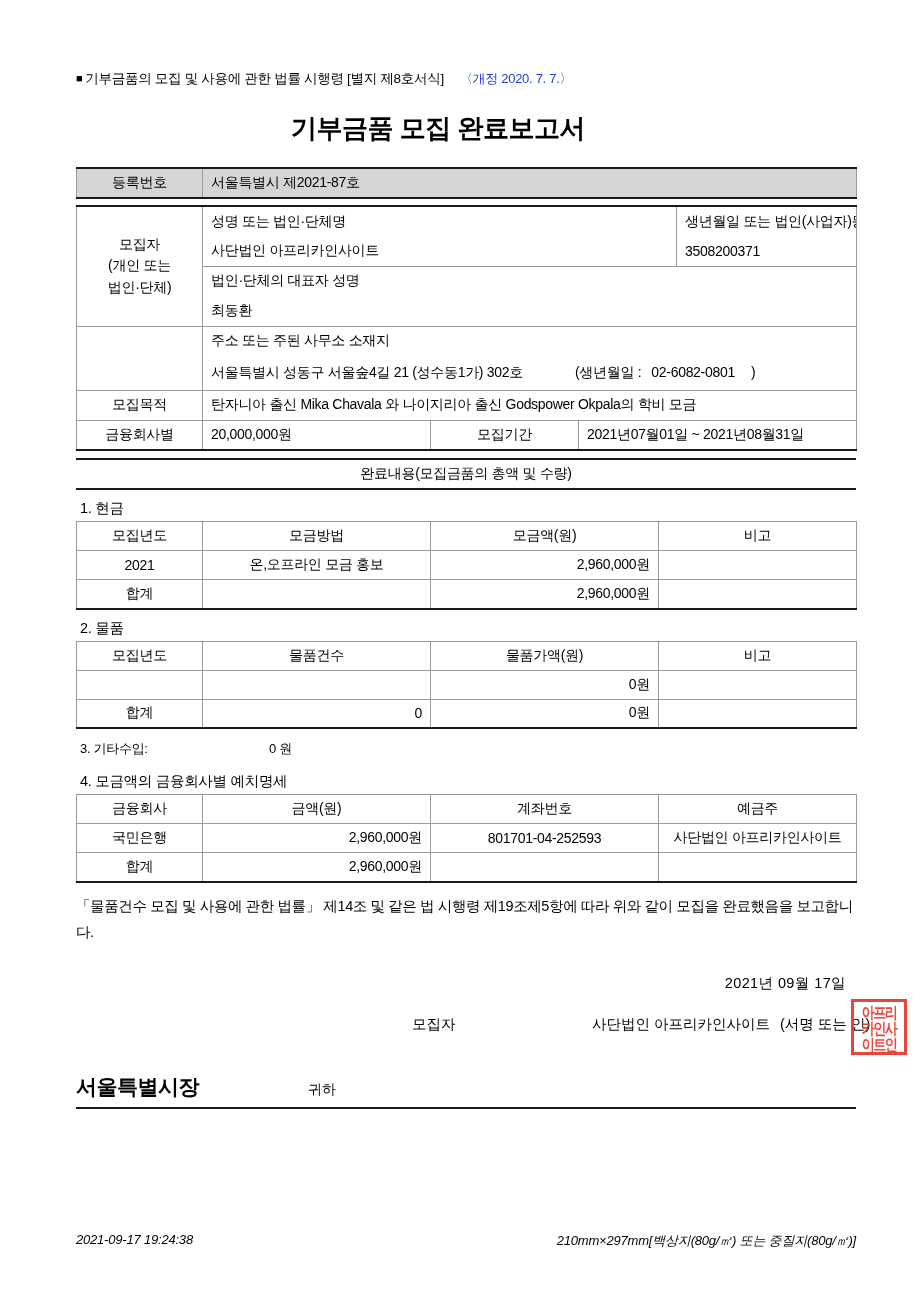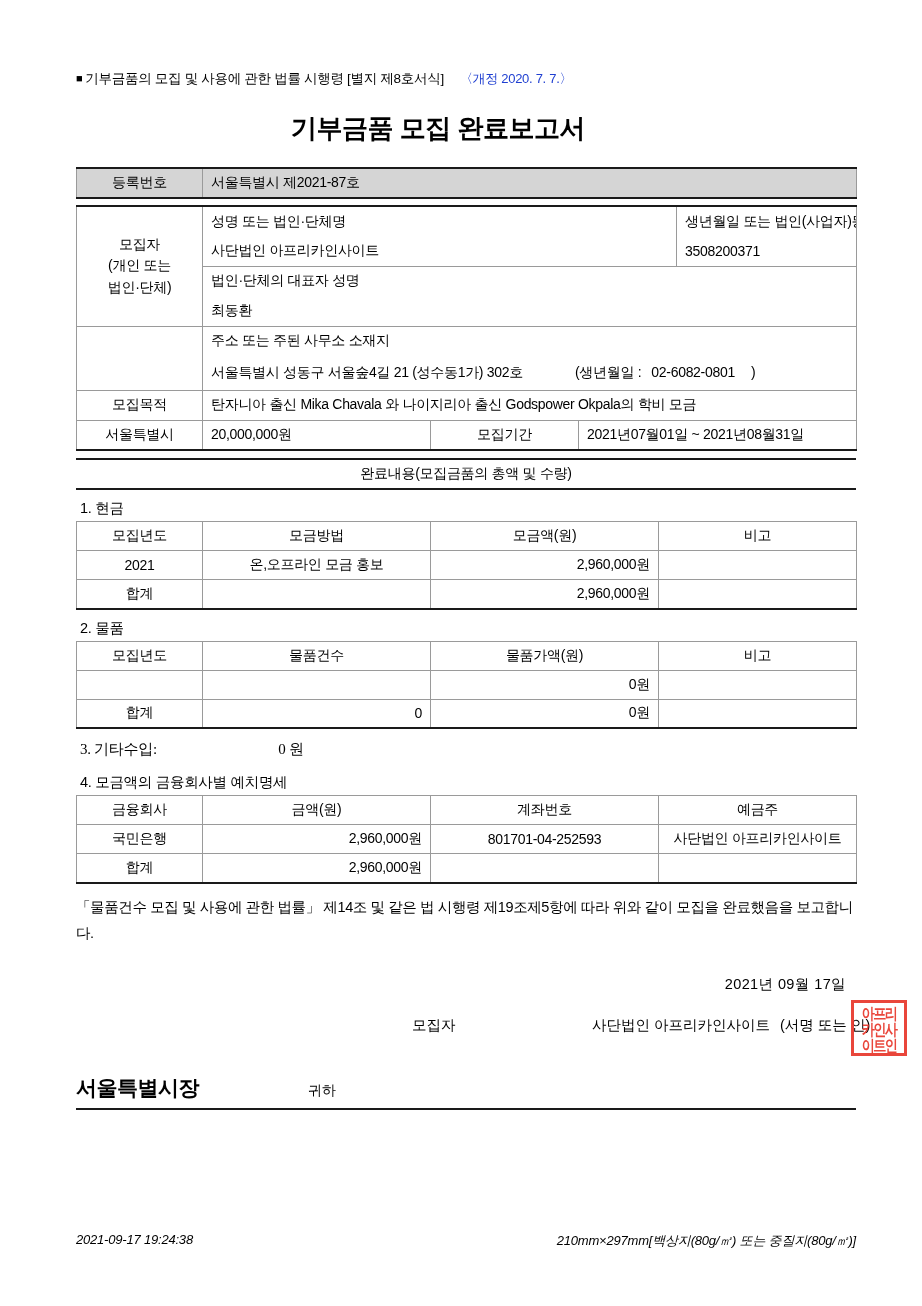--- a/index.html
+++ b/index.html
@@ -138,24 +138,23 @@
     font-size: 14px;
     padding: 3px 8px;
     letter-spacing: -0.3px;
   }
   .data-table .hdr { text-align: center; }
   .data-table tr.last-row td { border-bottom: 2px solid #1a1a1a; }
   .data-table tr.first-row td { border-top: 1px solid #9a9a9a; }
 
   
   .misc-line {
-    font-size: 15px;
+    font-size: 13px;
     margin: 11px 0 14px 4px;
     letter-spacing: -0.3px;
-    font-family: Liberation Serif, serif;
   }
   .misc-line .misc-val { display: inline-block; margin-left: 118px; }
 
   
   .statement {
     margin-top: 10px;
     font-size: 14.5px;
     line-height: 1.85;
     letter-spacing: -0.4px;
     width: 780px;
@@ -307,21 +306,21 @@
 
     <table class="grid" style="margin-top:-1px">
       <colgroup>
         <col style="width:126px">
           <col style="width:228px">
           <col style="width:148px">
           <col style="width:278px">
       </colgroup>
       <tbody>
         <tr>
-          <td class="ctr tb-bottom">서울특별시</td>
+          <td class="ctr tb-bottom">금융회사별</td>
           <td class="lft tb-bottom">20,000,000원</td>
           <td class="ctr tb-bottom">모집기간</td>
           <td class="lft tb-bottom">2021년07월01일 ~ 2021년08월31일</td>
         </tr>
       </tbody>
     </table>
 
     <table class="grid banner" style="margin-top:7px">
       <tbody>
         <tr>

